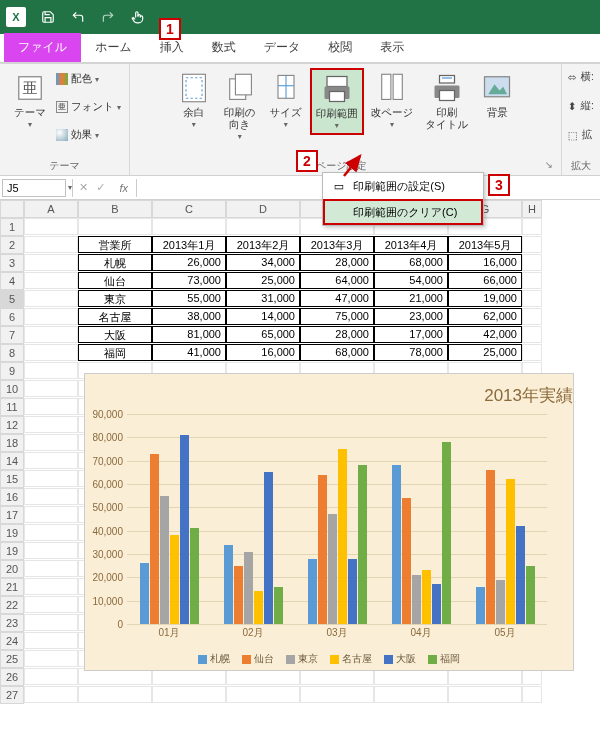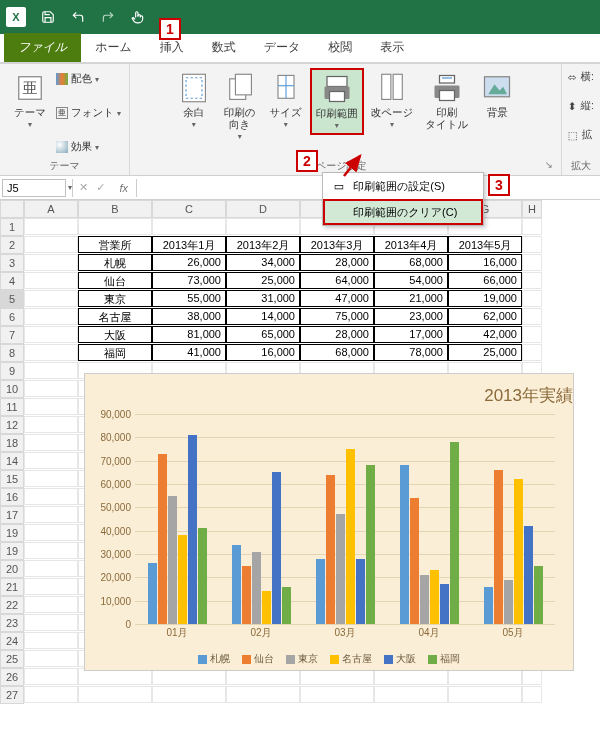--- a/index.html
+++ b/index.html
@@ -6,32 +6,32 @@
   body { margin:0; font-family: "Meiryo UI","MS PGothic",sans-serif; font-size:11px; background:#fff; width:600px; }
   
   .titlebar { background:#217346; height:34px; display:flex; align-items:center; padding:0 6px; gap:14px; }
   .xl-icon { width:20px; height:20px; background:#fff; color:#217346; display:flex; align-items:center; justify-content:center; font-weight:bold; font-size:11px; border-radius:2px; }
   .qat svg, .qat span { color:#fff; }
   .qat { display:flex; align-items:center; gap:14px; }
   .qat-i { width:16px; height:16px; display:flex; align-items:center; justify-content:center; color:#fff; }
   
   .tabs { background:#fff; border-bottom:2px solid #d4d4d4; height:30px; display:flex; align-items:flex-end; padding-left:4px; position:relative; }
   .tab { padding:6px 14px 6px; color:#404040; cursor:pointer; font-size:12px; }
-  .tab.file { background:#4d7c0f; color:#fff;font-style:italic; }
+  .tab.file { background:#d946ef; color:#fff; }
   .tab.active { color:#217346; border-bottom:2px solid #217346; margin-bottom:-2px; }
   
   .ribbon { background:#f3f3f3; border-bottom:1px solid #d0d0d0; display:flex; height:112px; }
   .rgroup { border-right:1px solid #d8d8d8; padding:4px 8px 2px; display:flex; flex-direction:column; align-items:center; justify-content:space-between; }
   .rgroup-label { font-size:10px; color:#666; text-align:center; padding-top:2px; width:100%; }
   .rbtn-lg { display:flex; flex-direction:column; align-items:center; gap:2px; padding:3px 4px; cursor:pointer; border:1px solid transparent; min-width:44px;}
   .rbtn-lg .ico { width:32px; height:32px; display:flex; align-items:center; justify-content:center; }
   .rbtn-lg .lbl { font-size:10.5px; text-align:center; line-height:12px; color:#333;}
   .rbtn-lg.highlight { background:#cbe6cf; border:2px solid #c00; }
   .theme-inner{ display:flex; align-items:flex-start; gap:4px;}
-  .theme-small{ display:flex; flex-direction:column; gap:20px; padding-top:4px;}
+  .theme-small{ display:flex; flex-direction:column; gap:14px; padding-top:4px;}
   .theme-small-row{ display:flex; align-items:center; gap:3px; font-size:10.5px; color:#333; cursor:pointer;}
   .sw{width:12px;height:12px;}
   .dd{font-size:8px; color:#666;}
   .row-btns{display:flex; gap:2px; flex:1; align-items:flex-start;}
   .last-group{flex-direction:column; align-items:flex-start; gap:4px; padding:6px 6px 2px;}
   .last-row{display:flex; align-items:center; gap:4px; font-size:10.5px; color:#444;}
   
   .dropdown{ position:absolute; left:322px; top:-4px; width:162px; background:#fff; border:1px solid #bbb; box-shadow:2px 2px 4px rgba(0,0,0,.2); z-index:20;}
   .dd-item{ display:flex; align-items:center; gap:6px; padding:5px 8px; font-size:11px; cursor:pointer;}
   .dd-item.hl{ background:#d2e9d6; outline:2px solid #c00; outline-offset:-2px;}
@@ -47,21 +47,21 @@
   
   .grid { display:grid; grid-template-columns: 24px 54px 74px 74px 74px 74px 74px 74px 20px; font-size:11px; }
   .colhdr, .rowhdr, .corner { background:#f1f1f1; border:0.5px solid #d8d8d8; text-align:center; padding:2px 0; color:#555; }
   .rowhdr.sel{ background:#d8d8d8;}
   .cell { border:0.5px solid #e6e6e6; padding:1px 4px; height:17px; overflow:hidden; white-space:nowrap; background:#fff;}
   .bord { border:1px solid #000 !important; }
   .ra{ text-align:right;}
   .ca{text-align:center;}
   .chart{ position:absolute; left:4px; top:2px; width:490px; height:298px; background:#fbeed7; border:1px solid #ccc;}
   .chart-title{ text-align:right; font-size:17px; color:#8a6a3a; padding:10px 0 4px;}
-  .plot{ position:absolute; left:50px; top:40px; width:420px; height:210px;}
+  .plot{ position:absolute; left:42px; top:40px; width:420px; height:210px;}
   .gridline{ position:absolute; left:0; right:0; border-top:1px solid #e3d4b3;}
   .ylab{ position:absolute; left:-42px; width:38px; text-align:right; font-size:10px; color:#8a6a3a; transform:translateY(-50%);}
   .xcat{ position:absolute; bottom:-16px; width:82px; text-align:center; font-size:10px; color:#8a6a3a;}
   .bar{ position:absolute; bottom:0; width:9px;}
   .legend{ position:absolute; left:0; right:0; bottom:4px; display:flex; gap:12px; justify-content:center; font-size:10px; color:#6b5a3c;}
   .lg-sw{display:inline-block;width:9px;height:9px;margin-right:3px;vertical-align:middle;}
   .wrap{position:relative;}
   .rel{position:relative;}
 </style>
 </head>

